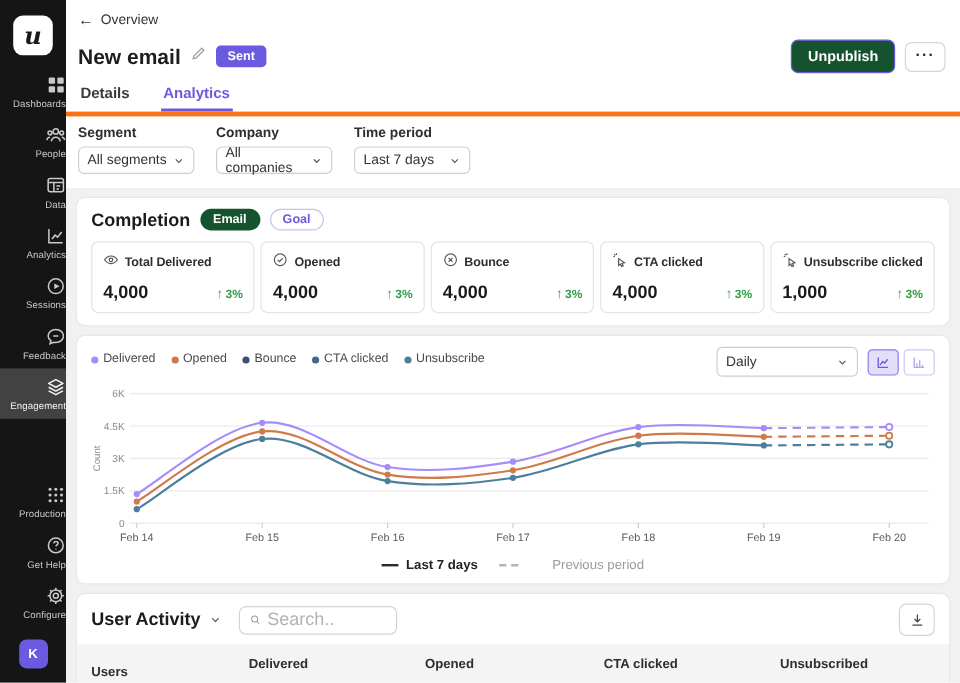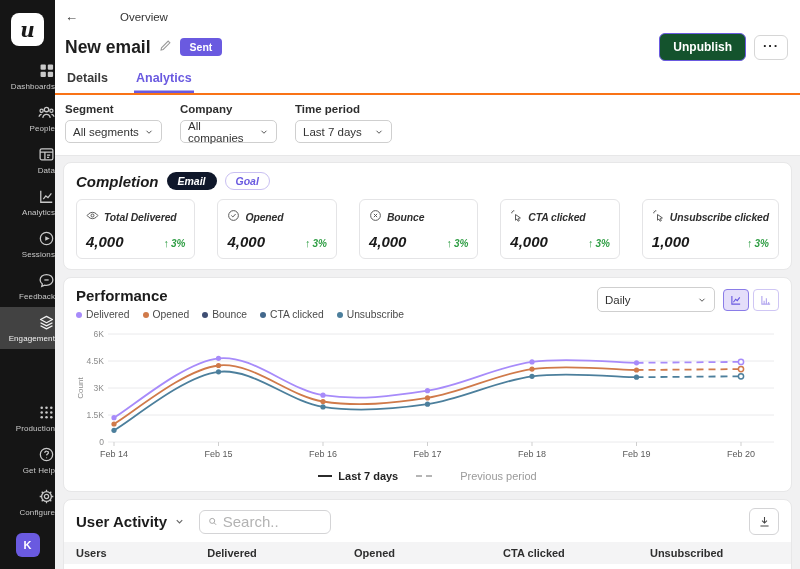--- a/index.html
+++ b/index.html
@@ -18,48 +18,48 @@
   .sb-spacer { flex:1; }
   .sb-avatar { width:24px; height:24px; border-radius:6px; background:#6a5ae0; color:#fff; font-size:11px; font-weight:bold;
                display:flex; align-items:center; justify-content:center; margin:10px 0 12px; cursor:pointer; }
   .sb-item svg { display:block; }
 
   
   .main { flex:1; display:flex; flex-direction:column; min-width:0; }
   .hdr { background:#fff; padding-top:9px; }
   .back-row { display:flex; align-items:center; gap:6px; font-size:11.5px; color:#333; margin:0 12px 9px 10px; }
   .back-arrow { font-size:13px; cursor:pointer; }
-  .back-label { font-weight:400; cursor:pointer;margin-left:36px; }
+  .back-label { font-weight:400; cursor:pointer; }
   .title-row { display:flex; align-items:center; gap:8px; margin:0 12px 7px 10px; }
   .page-title { font-size:17.5px; font-weight:700; color:#1e1e1e; }
   .badge-sent { background:#6a5ae0; color:#fff; font-size:10.5px; font-weight:600; padding:3px 10px; border-radius:4px; }
   .hdr-actions { margin-left:auto; display:flex; gap:8px; align-items:center; }
   .btn { font-size:12px; font-weight:700; border-radius:6px; padding:6px 13px; cursor:pointer; border:1px solid #d6d6d6; background:#fff; color:#222; }
   .btn.primary { background:#14532d; border-color:#6a5ae0; color:#fff; }
   .btn.more { padding:3px 8px 7px; font-size:13px; letter-spacing:1px; line-height:1; }
-  .tabs { display:flex; gap:24px; padding:0 2px 0 10px; border-bottom:2px solid #f97316; }
+  .tabs { display:flex; gap:24px; padding:0 2px 0 10px; border-bottom:4px solid #f97316; }
   .tab { font-size:12.5px; font-weight:700; color:#3a3a3a; padding:3px 2px 8px; cursor:pointer; }
   .tab.active { color:#6a5ae0; box-shadow:inset 0 -2.5px 0 #6a5ae0; }
   .filters { display:flex; gap:18px; padding:8px 12px 12px 10px; border-bottom:1px solid #e7e7e8; }
   .fgroup .flabel { font-size:11.5px; font-weight:700; color:#2e2e2e; margin-bottom:5px; }
   .selectbox { width:97px; height:23px; border:1px solid #cfcfcf; border-radius:5px; display:flex; align-items:center;
                justify-content:space-between; padding:0 7px; font-size:11.5px; color:#333; cursor:pointer; background:#fff; }
 
   
   .content { flex:1; background:#f1f1f2; padding:6px 8px; display:flex; flex-direction:column; gap:7px; overflow:hidden; }
   .card { background:#fff; border:1px solid #e7e7e8; border-radius:8px; }
 
   
-  .completion { padding:9px 12px 10px;font-style:italic; }
+  .completion { padding:9px 12px 10px; }
   .sec-head { display:flex; align-items:center; gap:8px; }
   .sec-title { font-size:15px; font-weight:700; color:#1c1c1c; }
   .pill { font-size:10.5px; font-weight:600; padding:3px 11px; border-radius:999px; cursor:pointer; }
-  .pill.on { background:#0f172a; color:#fff; }
+  .pill.on { background:#14532d; color:#fff; }
   .pill.off { background:#fff; color:#6a5ae0; border:1px solid #c9c0f2; padding:2px 10px; }
-  .stats { display:grid; grid-template-columns:repeat(5,1fr); gap:22px; margin-top:9px;border-radius:13px; }
+  .stats { display:grid; grid-template-columns:repeat(5,1fr); gap:5px; margin-top:9px;border-radius:13px; }
   .stat { border:1px solid #e4e4e6; border-radius:6px; padding:8px 9px; background:#fff; }
   .stat-top { display:flex; align-items:center; gap:5px; white-space:nowrap; }
   .stat-label { font-size:10.4px; font-weight:700; color:#2f2f2f; letter-spacing:-.1px; }
   .stat-bot { display:flex; align-items:baseline; justify-content:space-between; margin-top:7px;text-align:right; }
   .stat-value { font-size:15px; font-weight:700; color:#1a1a1a; }
   .stat-change { color:#2f9e44; font-size:10px; font-weight:700; display:flex; gap:2px; align-items:baseline; }
   .up-arrow { font-size:11px; }
 
   
   .performance { padding:9px 12px 6px; display:flex; flex-direction:column; }
@@ -84,21 +84,21 @@
   .ua { flex:1; display:flex; flex-direction:column; overflow:hidden; min-height:110px; }
   .ua-head { display:flex; align-items:center; padding:8px 12px 7px 12px; gap:14px; }
   .ua-title-wrap { display:flex; align-items:center; gap:7px; cursor:pointer; }
   .searchbox { width:132px; height:24px; border:1px solid #d4d4d6; border-radius:6px; display:flex; align-items:center; gap:5px; padding:0 8px; background:#fff; }
   .searchbox input { border:none; outline:none; width:100%; font-size:15px; font-family:"Liberation Sans", sans-serif; color:#444; }
   .searchbox input::placeholder { color:#b3b3b3; }
   .dl-btn { margin-left:auto; width:30px; height:27px; border:1px solid #d4d4d6; border-radius:6px; display:flex; align-items:center; justify-content:center; cursor:pointer; background:#fff; }
   .tbl-head, .tbl-row { display:grid; grid-template-columns:19.7% 20.2% 20.5% 20.2% 19.4%; align-items:center; }
   .tbl-head { background:#f4f4f5; padding:5px 0; }
   .tbl-head .th { font-size:11px; font-weight:700; color:#2e2e2e; }
-  .th:first-child, .td:first-child { padding-left:12px; }
+  .th:first-child, .td:first-child { padding-left:12px;margin-top:12px; }
   .tbl-row { padding:5px 0 9px; }
   .td { font-size:11.5px; color:#3d3d3d; }
   .td.user-cell { display:flex; align-items:center; gap:7px; padding-left:10px; border-right:1px solid #ededed; align-self:stretch; }
   .uname { font-size:12px; color:#222; line-height:1.15; }
 </style>
 </head>
 <body>
 
 <nav class="sidebar">
   <div class="sb-logo">u</div>
@@ -378,21 +378,20 @@
               </span>
           </div>
         </div>
 
       </div>
     </section>
 
     <section class="card performance">
       <div class="perf-head">
         <div>
-          <div class="sec-title">Performance</div>
           <div class="legend">
             <span class="leg-item">
                 <span class="dot" style="background: rgb(167, 139, 250);"></span>
                 <span>Delivered</span>
               </span>
             <span class="leg-item">
                 <span class="dot" style="background: rgb(208, 122, 74);"></span>
                 <span>Opened</span>
               </span>
             <span class="leg-item">

